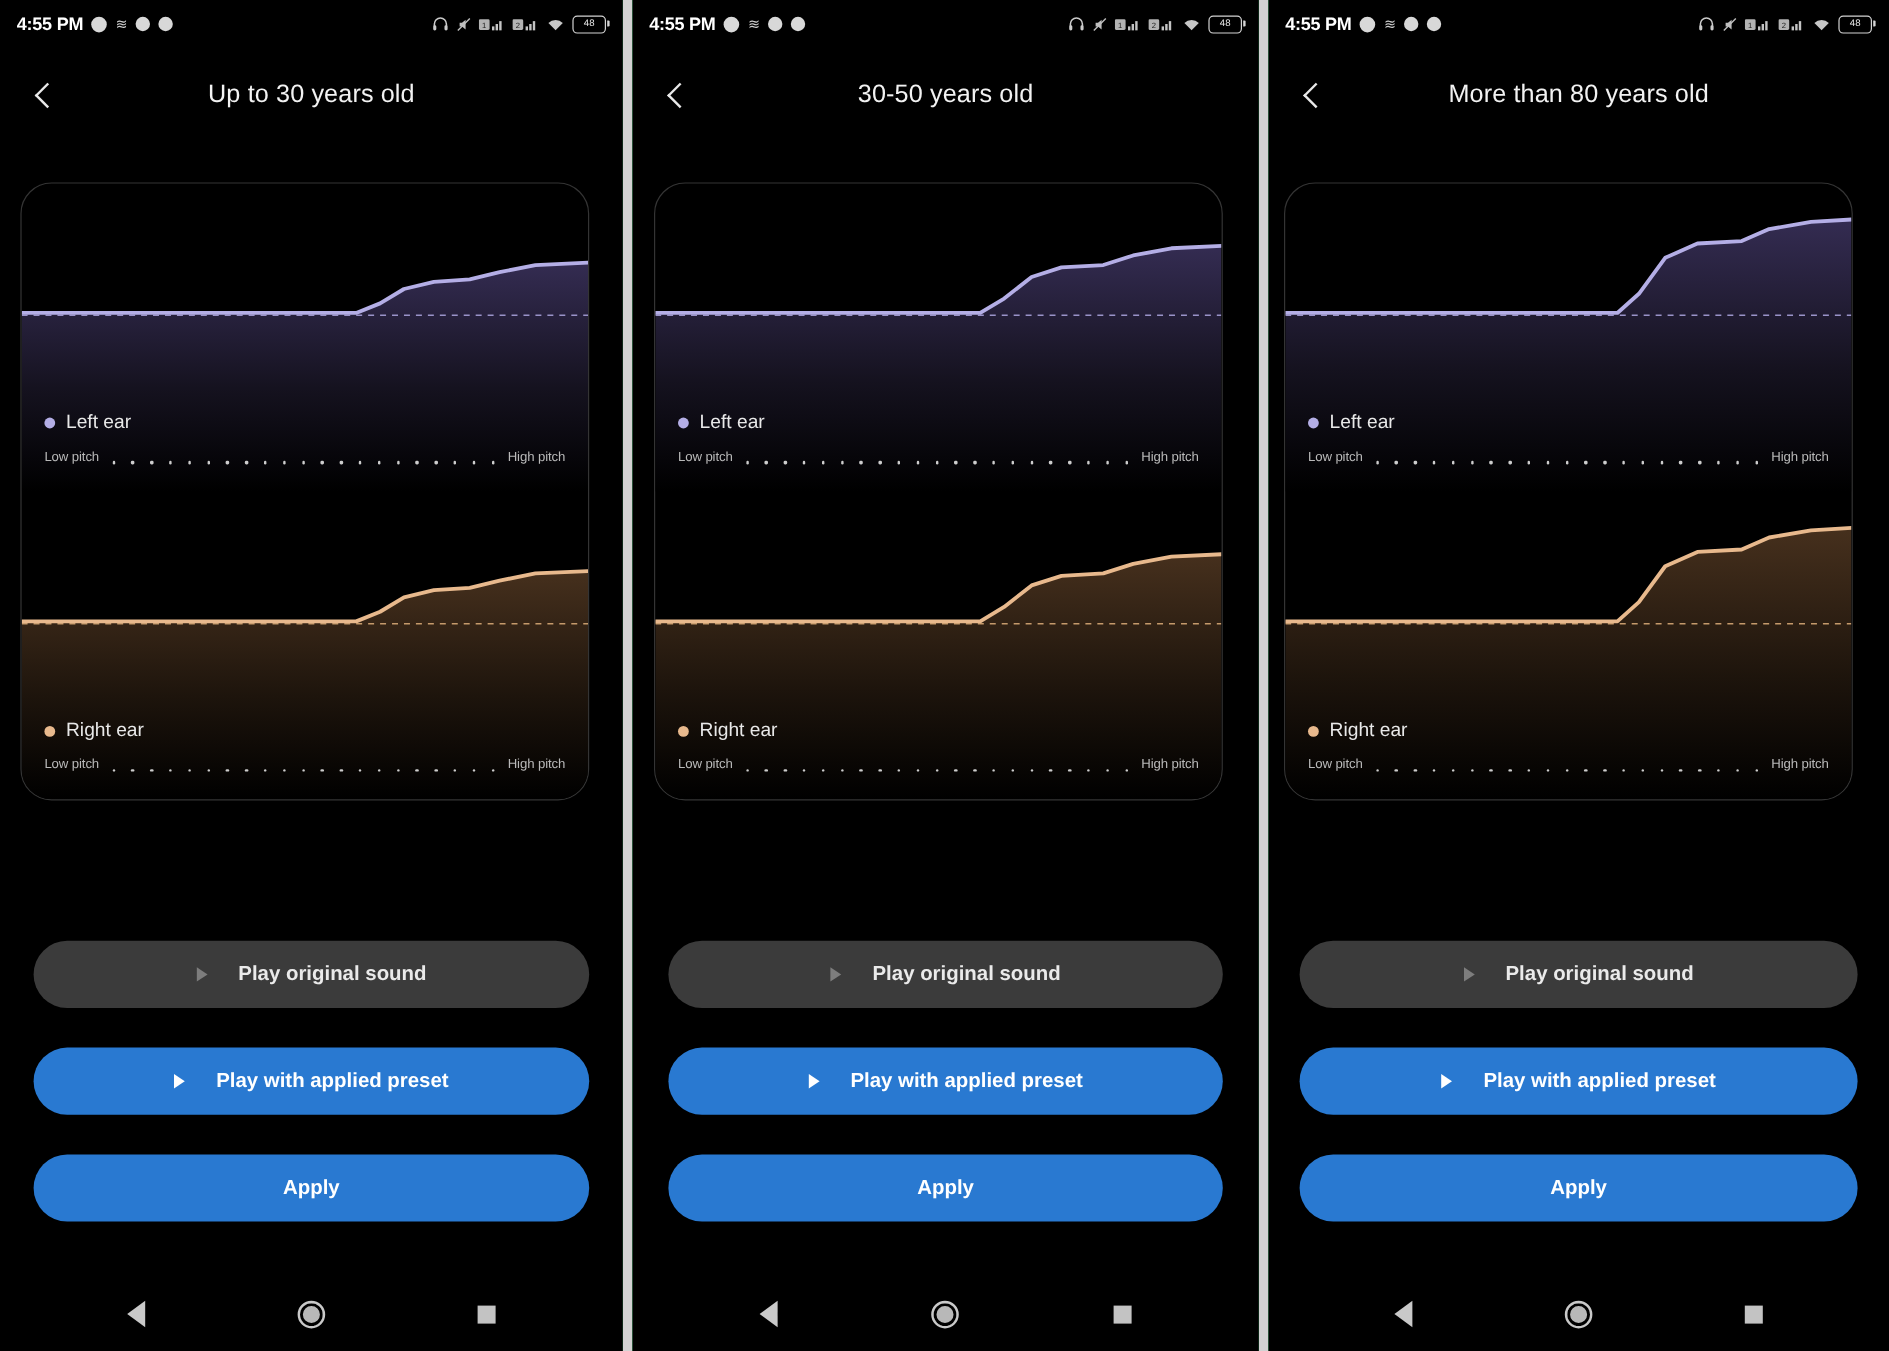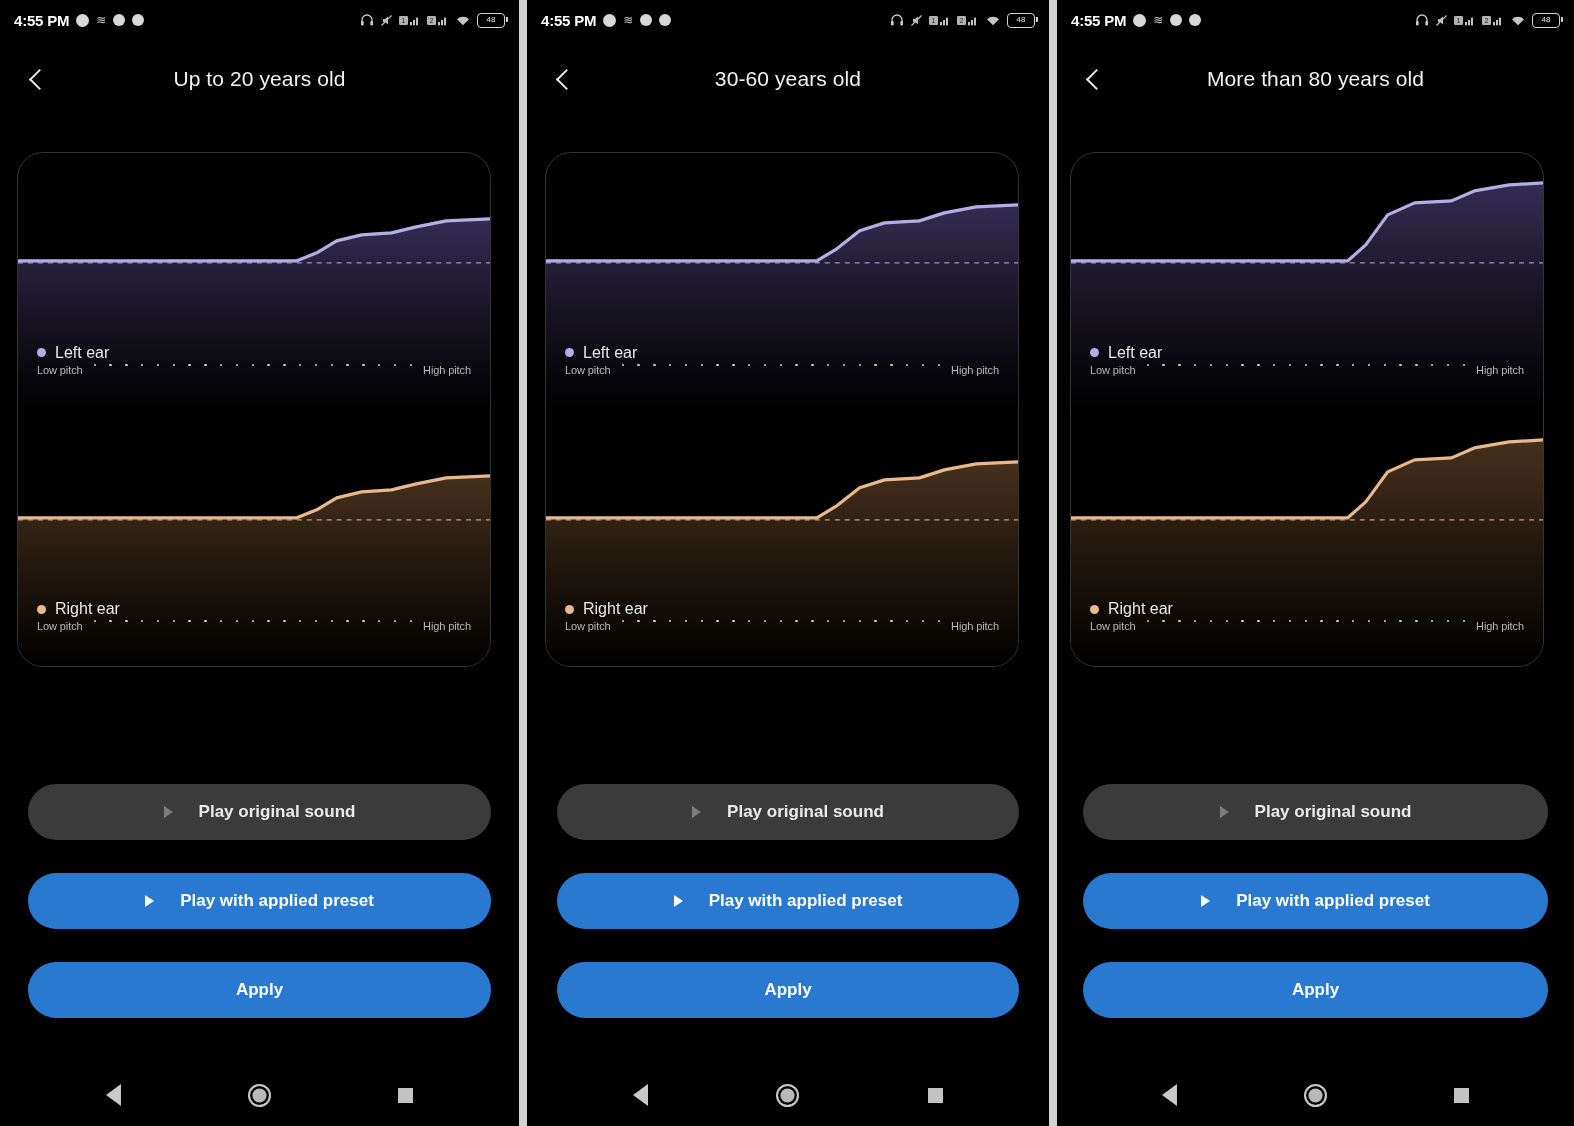--- a/index.html
+++ b/index.html
@@ -90,22 +90,22 @@
   .chartsvg{position:absolute;inset:0;width:100%;height:100%;display:block;}
 
   .legend{
     position:absolute;left:19px;bottom:48px;
     display:flex;align-items:center;gap:9px;
   }
   .legdot{width:9px;height:9px;border-radius:50%;}
   .leglabel{font-size:16px;color:#e8e8e8;}
 
   .pitchrow{
-    position:absolute;left:19px;right:19px;bottom:34px;
-    display:flex;align-items:flex-start;gap:0;
+    position:absolute;left:19px;right:19px;bottom:23px;
+    display:flex;align-items:flex-end;gap:0;
   }
   .pitchlabel{font-size:11px;color:#b9b9b9;white-space:nowrap;letter-spacing:-.1px;}
   .pitchdots{
     flex:1;display:flex;justify-content:space-between;align-items:center;
     padding:0 11px;
   }
   .pitchdots i{
     width:2.4px;height:2.4px;border-radius:50%;background:#cdcdcd;display:block;
   }
 
@@ -208,21 +208,21 @@
         <span class="battery">
           <span>48</span>
         </span>
       </div>
     </div>
 
     <div class="appbar">
       <div class="backbtn">
         <span class="chev"></span>
       </div>
-      <div class="apptitle">Up to 20 years old</div>
+      <div class="apptitle">Up to 30 years old</div>
     </div>
 
     <div class="card">
       <div class="half">
         <svg class="chartsvg" viewBox="0 0 474 257" preserveAspectRatio="none">
           <defs>
               <linearGradient id="gL1" x1="0" y1="0" x2="0" y2="1">
             <stop offset="0%" stop-color="#342c52"></stop>
                 <stop offset="55%" stop-color="#15121f"></stop>
                 <stop offset="100%" stop-color="#000000"></stop>
@@ -390,21 +390,21 @@
         <span class="battery">
           <span>48</span>
         </span>
       </div>
     </div>
 
     <div class="appbar">
       <div class="backbtn">
         <span class="chev"></span>
       </div>
-      <div class="apptitle">30-60 years old</div>
+      <div class="apptitle">30-50 years old</div>
     </div>
 
     <div class="card">
       <div class="half">
         <svg class="chartsvg" viewBox="0 0 474 257" preserveAspectRatio="none">
           <defs>
               <linearGradient id="gL2" x1="0" y1="0" x2="0" y2="1">
             <stop offset="0%" stop-color="#342c52"></stop>
                 <stop offset="55%" stop-color="#15121f"></stop>
                 <stop offset="100%" stop-color="#000000"></stop>

